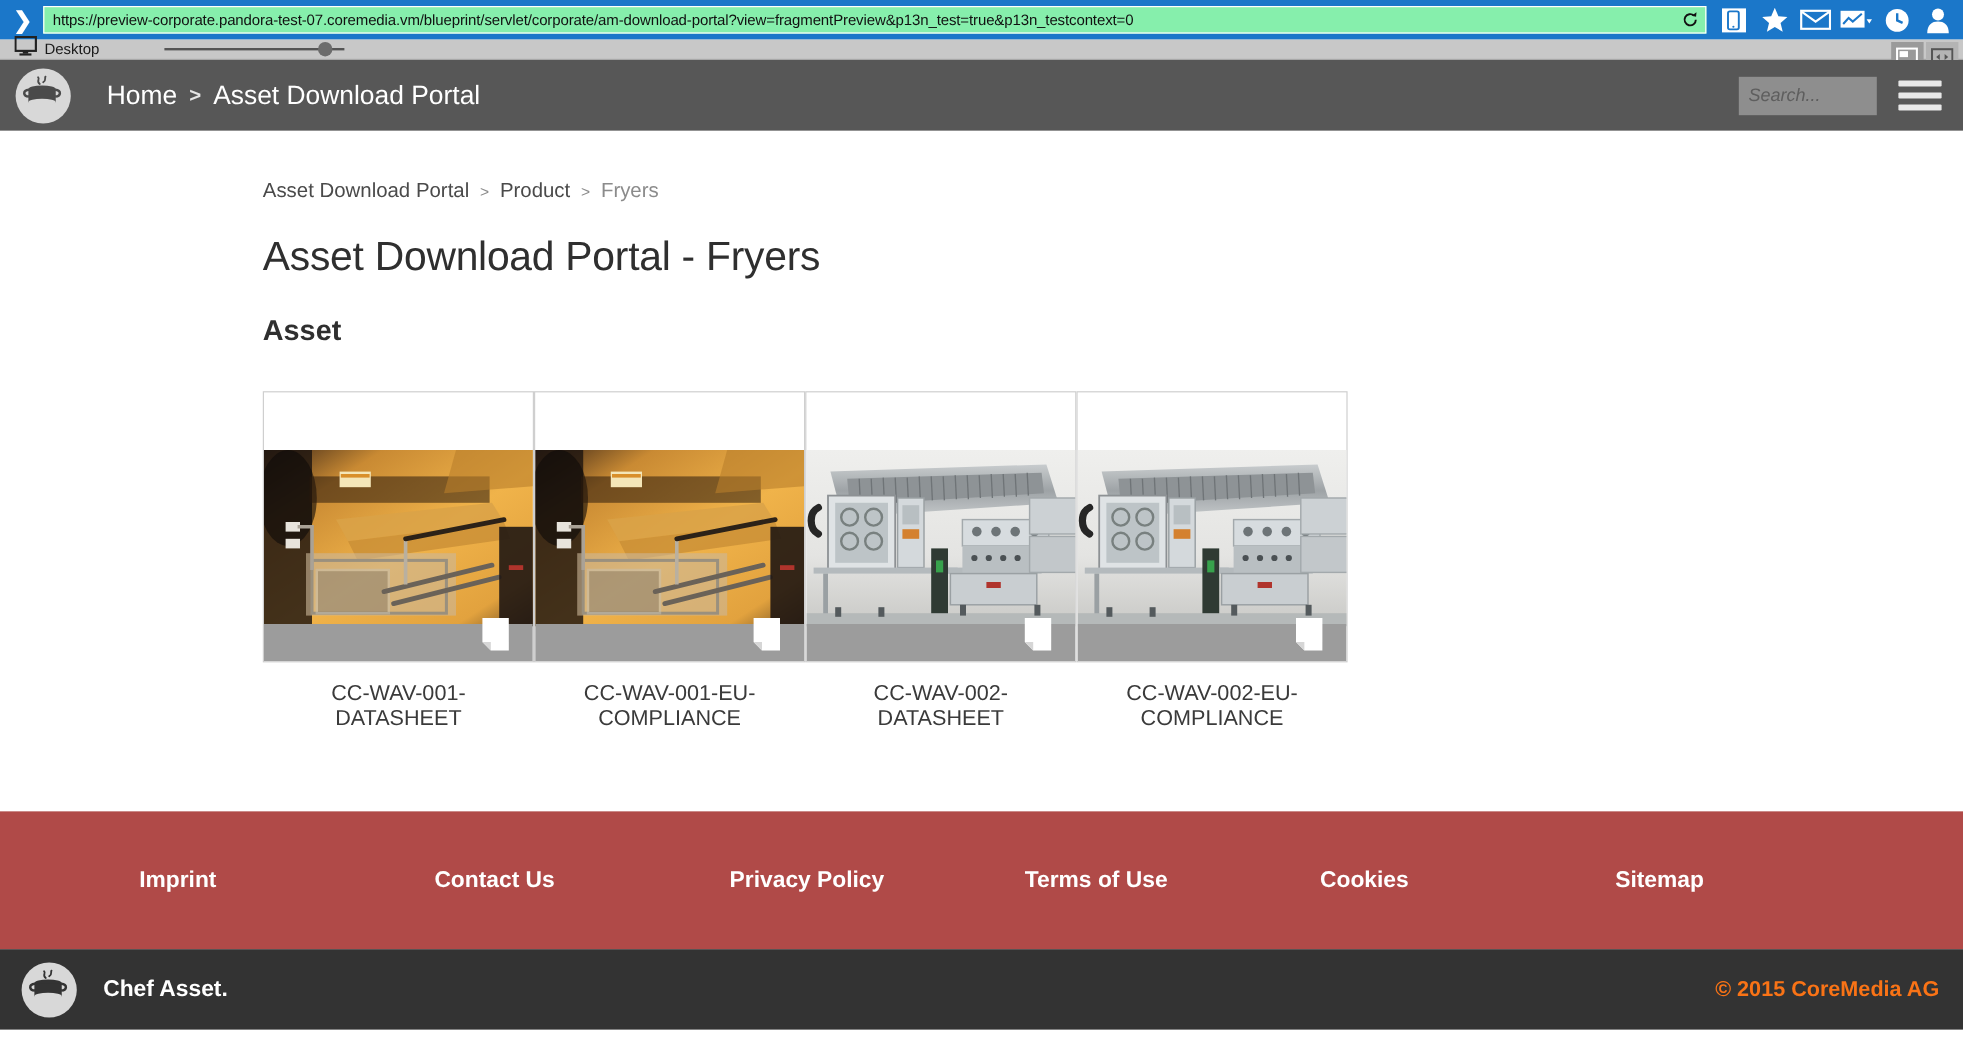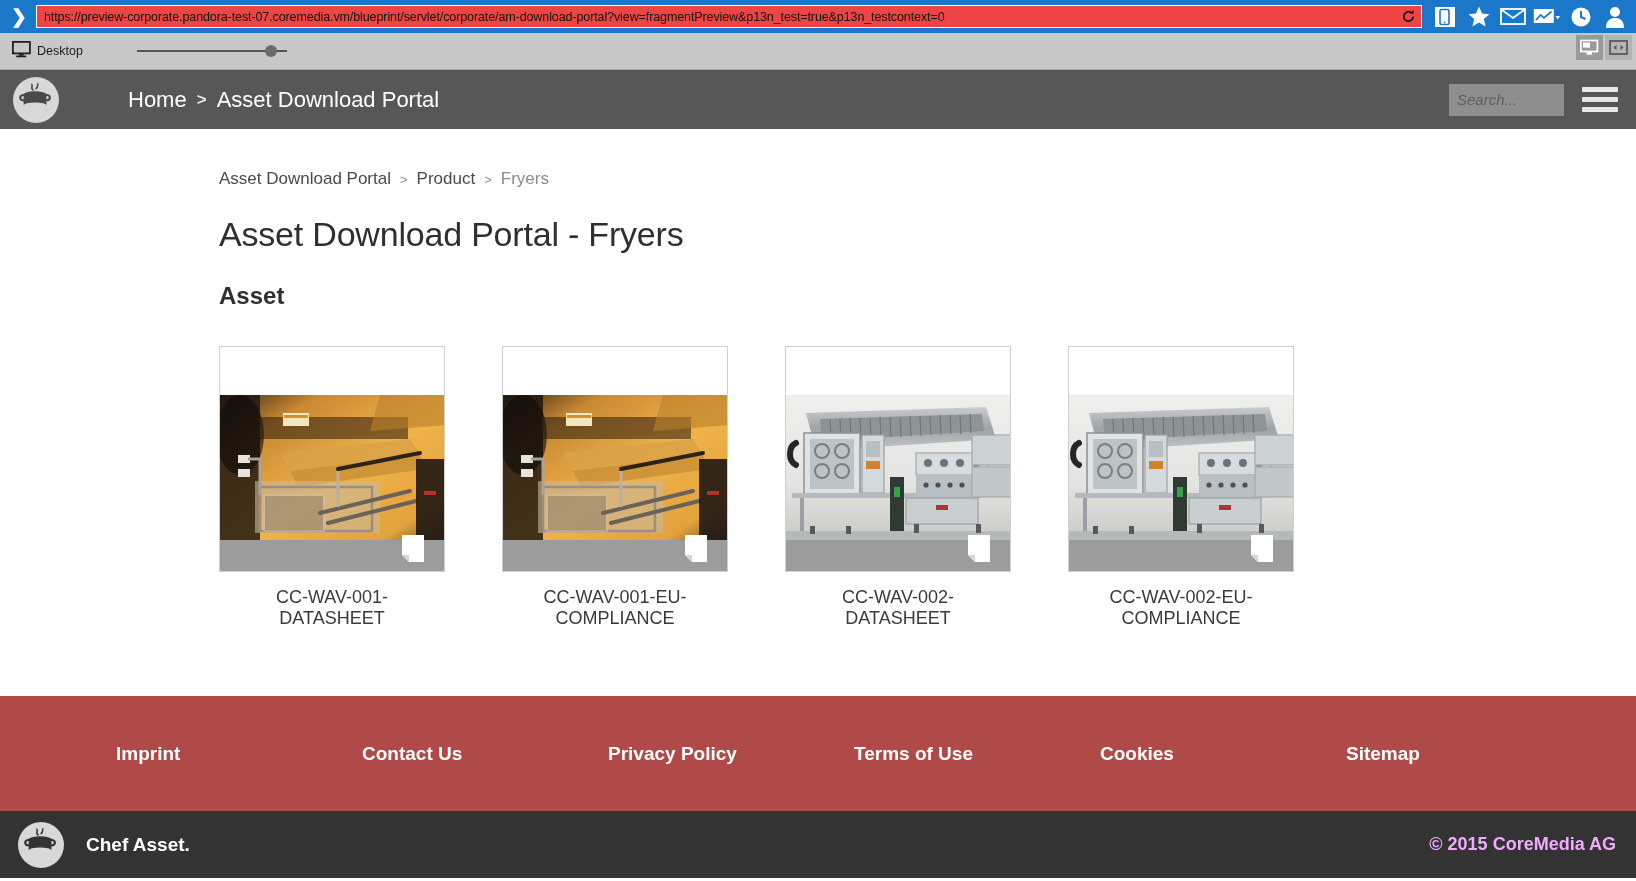--- a/index.html
+++ b/index.html
@@ -20,21 +20,21 @@
   }
   .chevron-btn {
     width: 30px; height: 33px;
     display: flex; align-items: center; justify-content: center;
     color: #ffffff; font-size: 19px; font-weight: bold;
     cursor: pointer;
   }
   .urlbar-wrap {
     flex: 1 1 auto;
     height: 23px;
-    background: #ef4444;
+    background: #86efac;
     border: 1px solid #ffffff;
     display: flex;
     align-items: center;
     margin: 0 2px;
     position: relative;
   }
   .urlbar-text {
     flex: 1 1 auto;
     font-size: 12.5px;
     color: #111111;
@@ -53,21 +53,21 @@
     padding-left: 4px;
   }
   .chrome-icon {
     width: 34px; height: 33px;
     display: flex; align-items: center; justify-content: center;
     cursor: pointer;
   }
 
   
   .preview-bar {
-    height: 37px;
+    height: 17px;
     background: #c8c8c8;
     border-bottom: 1px solid #a8a8a8;
     display: flex;
     align-items: center;
     padding: 0 4px;
     position: relative;
     gap: 24px;
   }
   .device-label-group {
     display: flex; align-items: center; gap: 6px;
@@ -105,21 +105,20 @@
   .preview-btn.plain  { background: #b4b4b4; }
 
   
   .site-header {
     height: 59px;
     background: #575757;
     display: flex;
     align-items: center;
     padding: 0 0 0 8px;
     position: relative;
-    gap: 39px;
   }
   .logo-badge {
     width: 46px; height: 46px; border-radius: 50%;
     background: #d8d8d8;
     display: flex; align-items: center; justify-content: center;
     flex: 0 0 auto;
     margin-left: 5px;
   }
   .header-crumbs {
     margin-left: 30px;
@@ -182,21 +181,20 @@
     margin-bottom: 28px;
     margin-top: 24px;
   }
   h2.section-title {
     font-size: 24px; font-weight: 600; color: #2f2f2f;
     margin-bottom: 22px;
   }
 
   .asset-grid {
     display: flex;
-    gap: 57px;
     margin-top: 36px;
   }
   .asset-card {
     width: 226px;
     cursor: pointer;
   }
   .asset-thumb {
     width: 226px; height: 226px;
     border: 1px solid #cfcfcf;
     background: #ffffff;
@@ -261,21 +259,21 @@
     position: relative;
   }
   .footer-brand {
     display: flex; align-items: center; gap: 22px;
   }
   .footer-brand .name {
     color: #ffffff; font-size: 19px; font-weight: bold;
   }
   .copyright {
     position: absolute; right: 20px;
-    color: #f0abfc; font-size: 18px; font-weight: bold;
+    color: #f97316; font-size: 18px; font-weight: bold;
   }
 </style>
 </head>
 <body>
 
 <div class="browser-bar">
   <div class="chevron-btn">❯</div>
 
   <div class="urlbar-wrap">
     <div class="urlbar-text">https://preview-corporate.pandora-test-07.coremedia.vm/blueprint/servlet/corporate/am-download-portal?view=fragmentPreview&amp;p13n_test=true&amp;p13n_testcontext=0</div>

